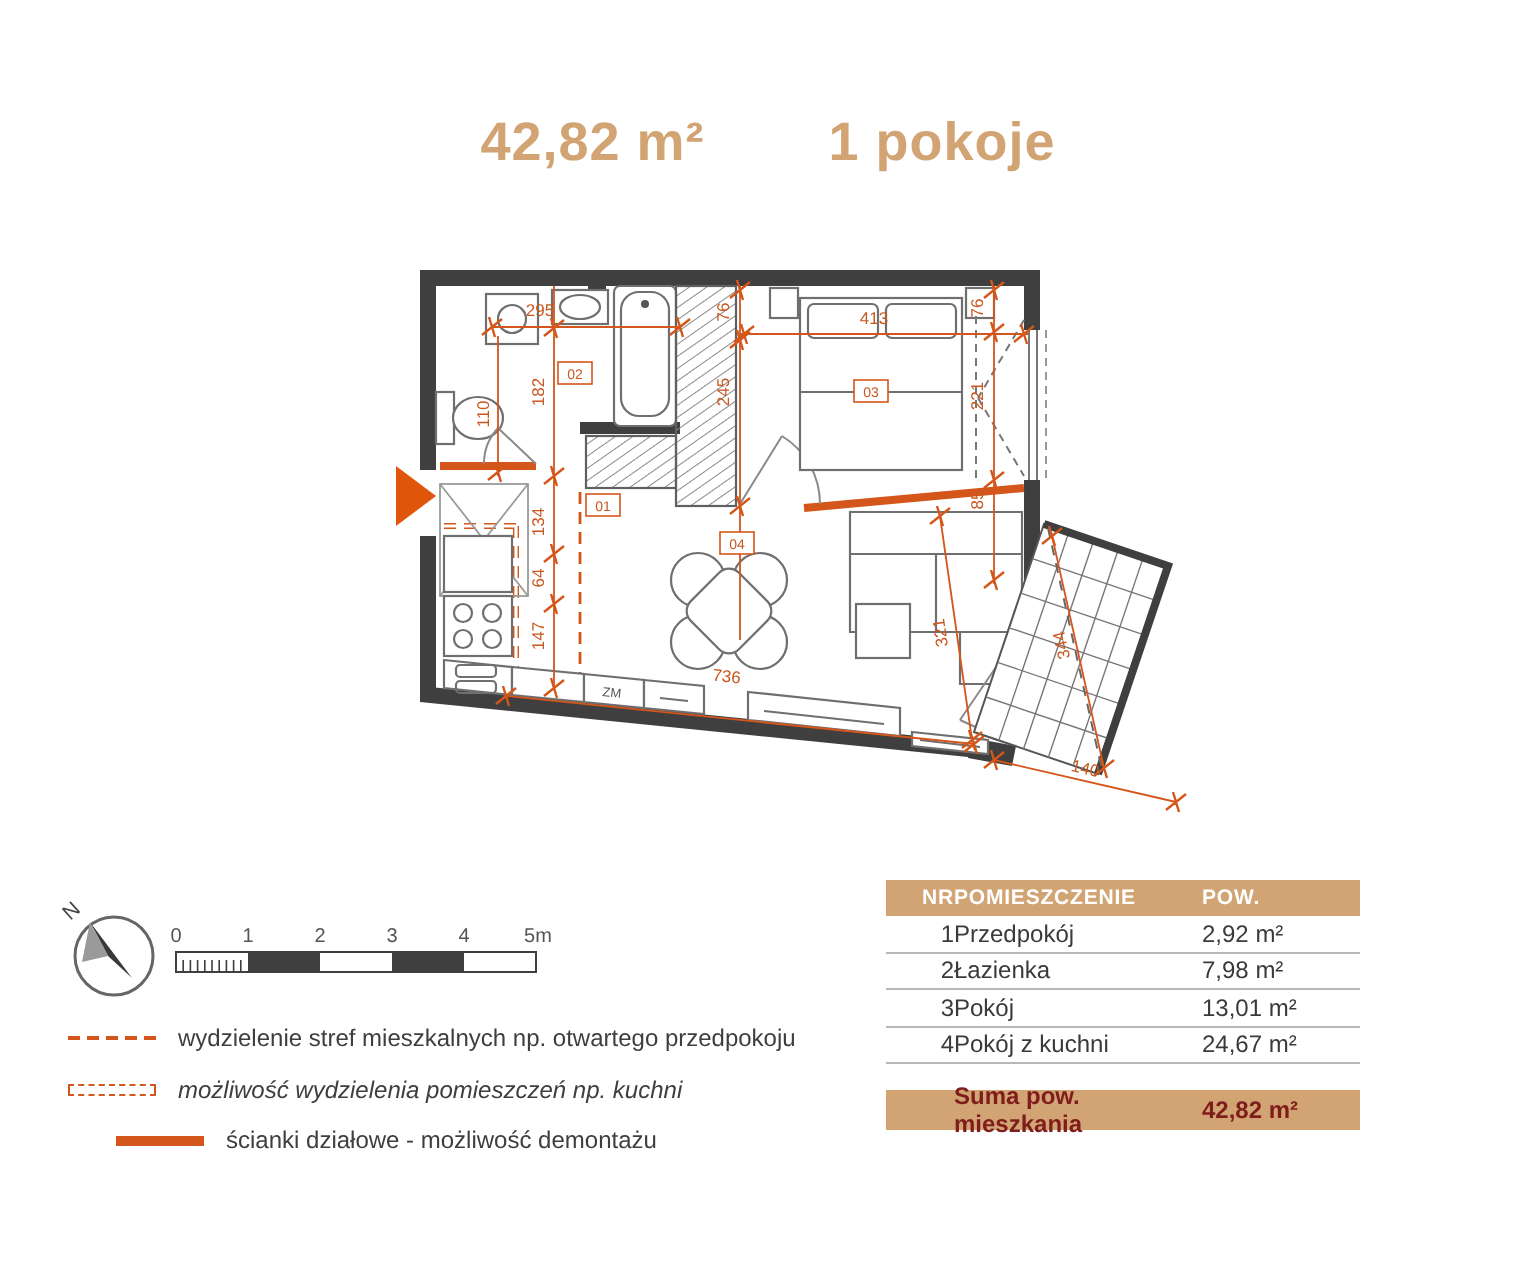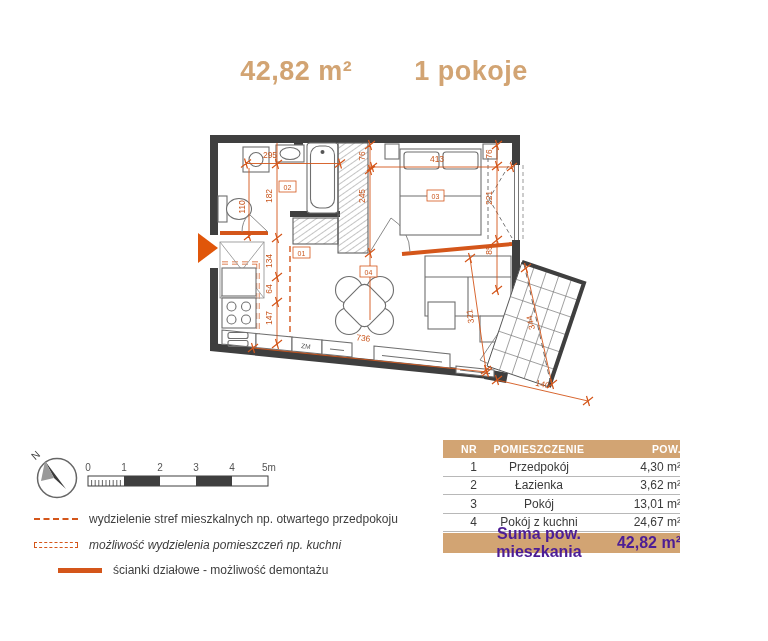--- a/index.html
+++ b/index.html
@@ -12,25 +12,25 @@
   .lg1{left:34px;top:512px;}
   .lg2{left:34px;top:538px;font-style:italic;}
   .lg3{left:34px;top:563px;padding-left:24px;}
   .sym1{width:44px;height:0;border-top:2px dashed #d4561a;flex:none;}
   .sym2{width:42px;height:4px;border:1.3px dashed #d4561a;flex:none;}
   .sym3{width:44px;height:5px;background:#d4561a;flex:none;}
   .table{position:absolute;left:443px;top:440px;width:261px;font-size:12px;}
   .t-head{background:#d2a473;color:#fff;font-size:10.5px;font-weight:bold;height:18px;
           display:flex;align-items:center;letter-spacing:.4px;}
   .c-nr{width:34px;text-align:right;flex:none;}
-  .c-name{flex:1;text-align:center;}
-  .c-area{width:80px;text-align:right;padding-right:23px;flex:none;}
+  .c-name{flex:1;text-align:left;}
+  .c-area{width:80px;padding-right:23px;flex:none;}
   .t-row{display:flex;align-items:center;height:17.5px;border-bottom:1px solid #b8b8b8;color:#3a3a3a;}
-  .t-foot{background:#d2a473;color:#4c1d95;font-weight:bold;height:20px;display:flex;
-          align-items:center;font-size:16px;margin-top:1px;}
+  .t-foot{background:#d2a473;color:#7f1d1d;font-weight:bold;height:20px;display:flex;
+          align-items:center;font-size:12px;margin-top:13px;}
   .dim{fill:#c9571f;font-size:8.5px;}
   .rlabel{fill:#c9571f;font-size:7px;}
 </style>
 </head>
 <body>
 
 <div class="page">
 
   <div class="title">
     <span>42,82 m²</span>
@@ -281,26 +281,26 @@
 
   <div class="table">
     <div class="t-head">
       <span class="c-nr">NR</span>
       <span class="c-name">POMIESZCZENIE</span>
       <span class="c-area">POW.</span>
     </div>
     <div class="t-row">
       <span class="c-nr">1</span>
       <span class="c-name">Przedpokój</span>
-      <span class="c-area">4,30 m²</span>
+      <span class="c-area">2,92 m²</span>
     </div>
     <div class="t-row">
       <span class="c-nr">2</span>
       <span class="c-name">Łazienka</span>
-      <span class="c-area">3,62 m²</span>
+      <span class="c-area">7,98 m²</span>
     </div>
     <div class="t-row">
       <span class="c-nr">3</span>
       <span class="c-name">Pokój</span>
       <span class="c-area">13,01 m²</span>
     </div>
     <div class="t-row">
       <span class="c-nr">4</span>
       <span class="c-name">Pokój z kuchni</span>
       <span class="c-area">24,67 m²</span>

